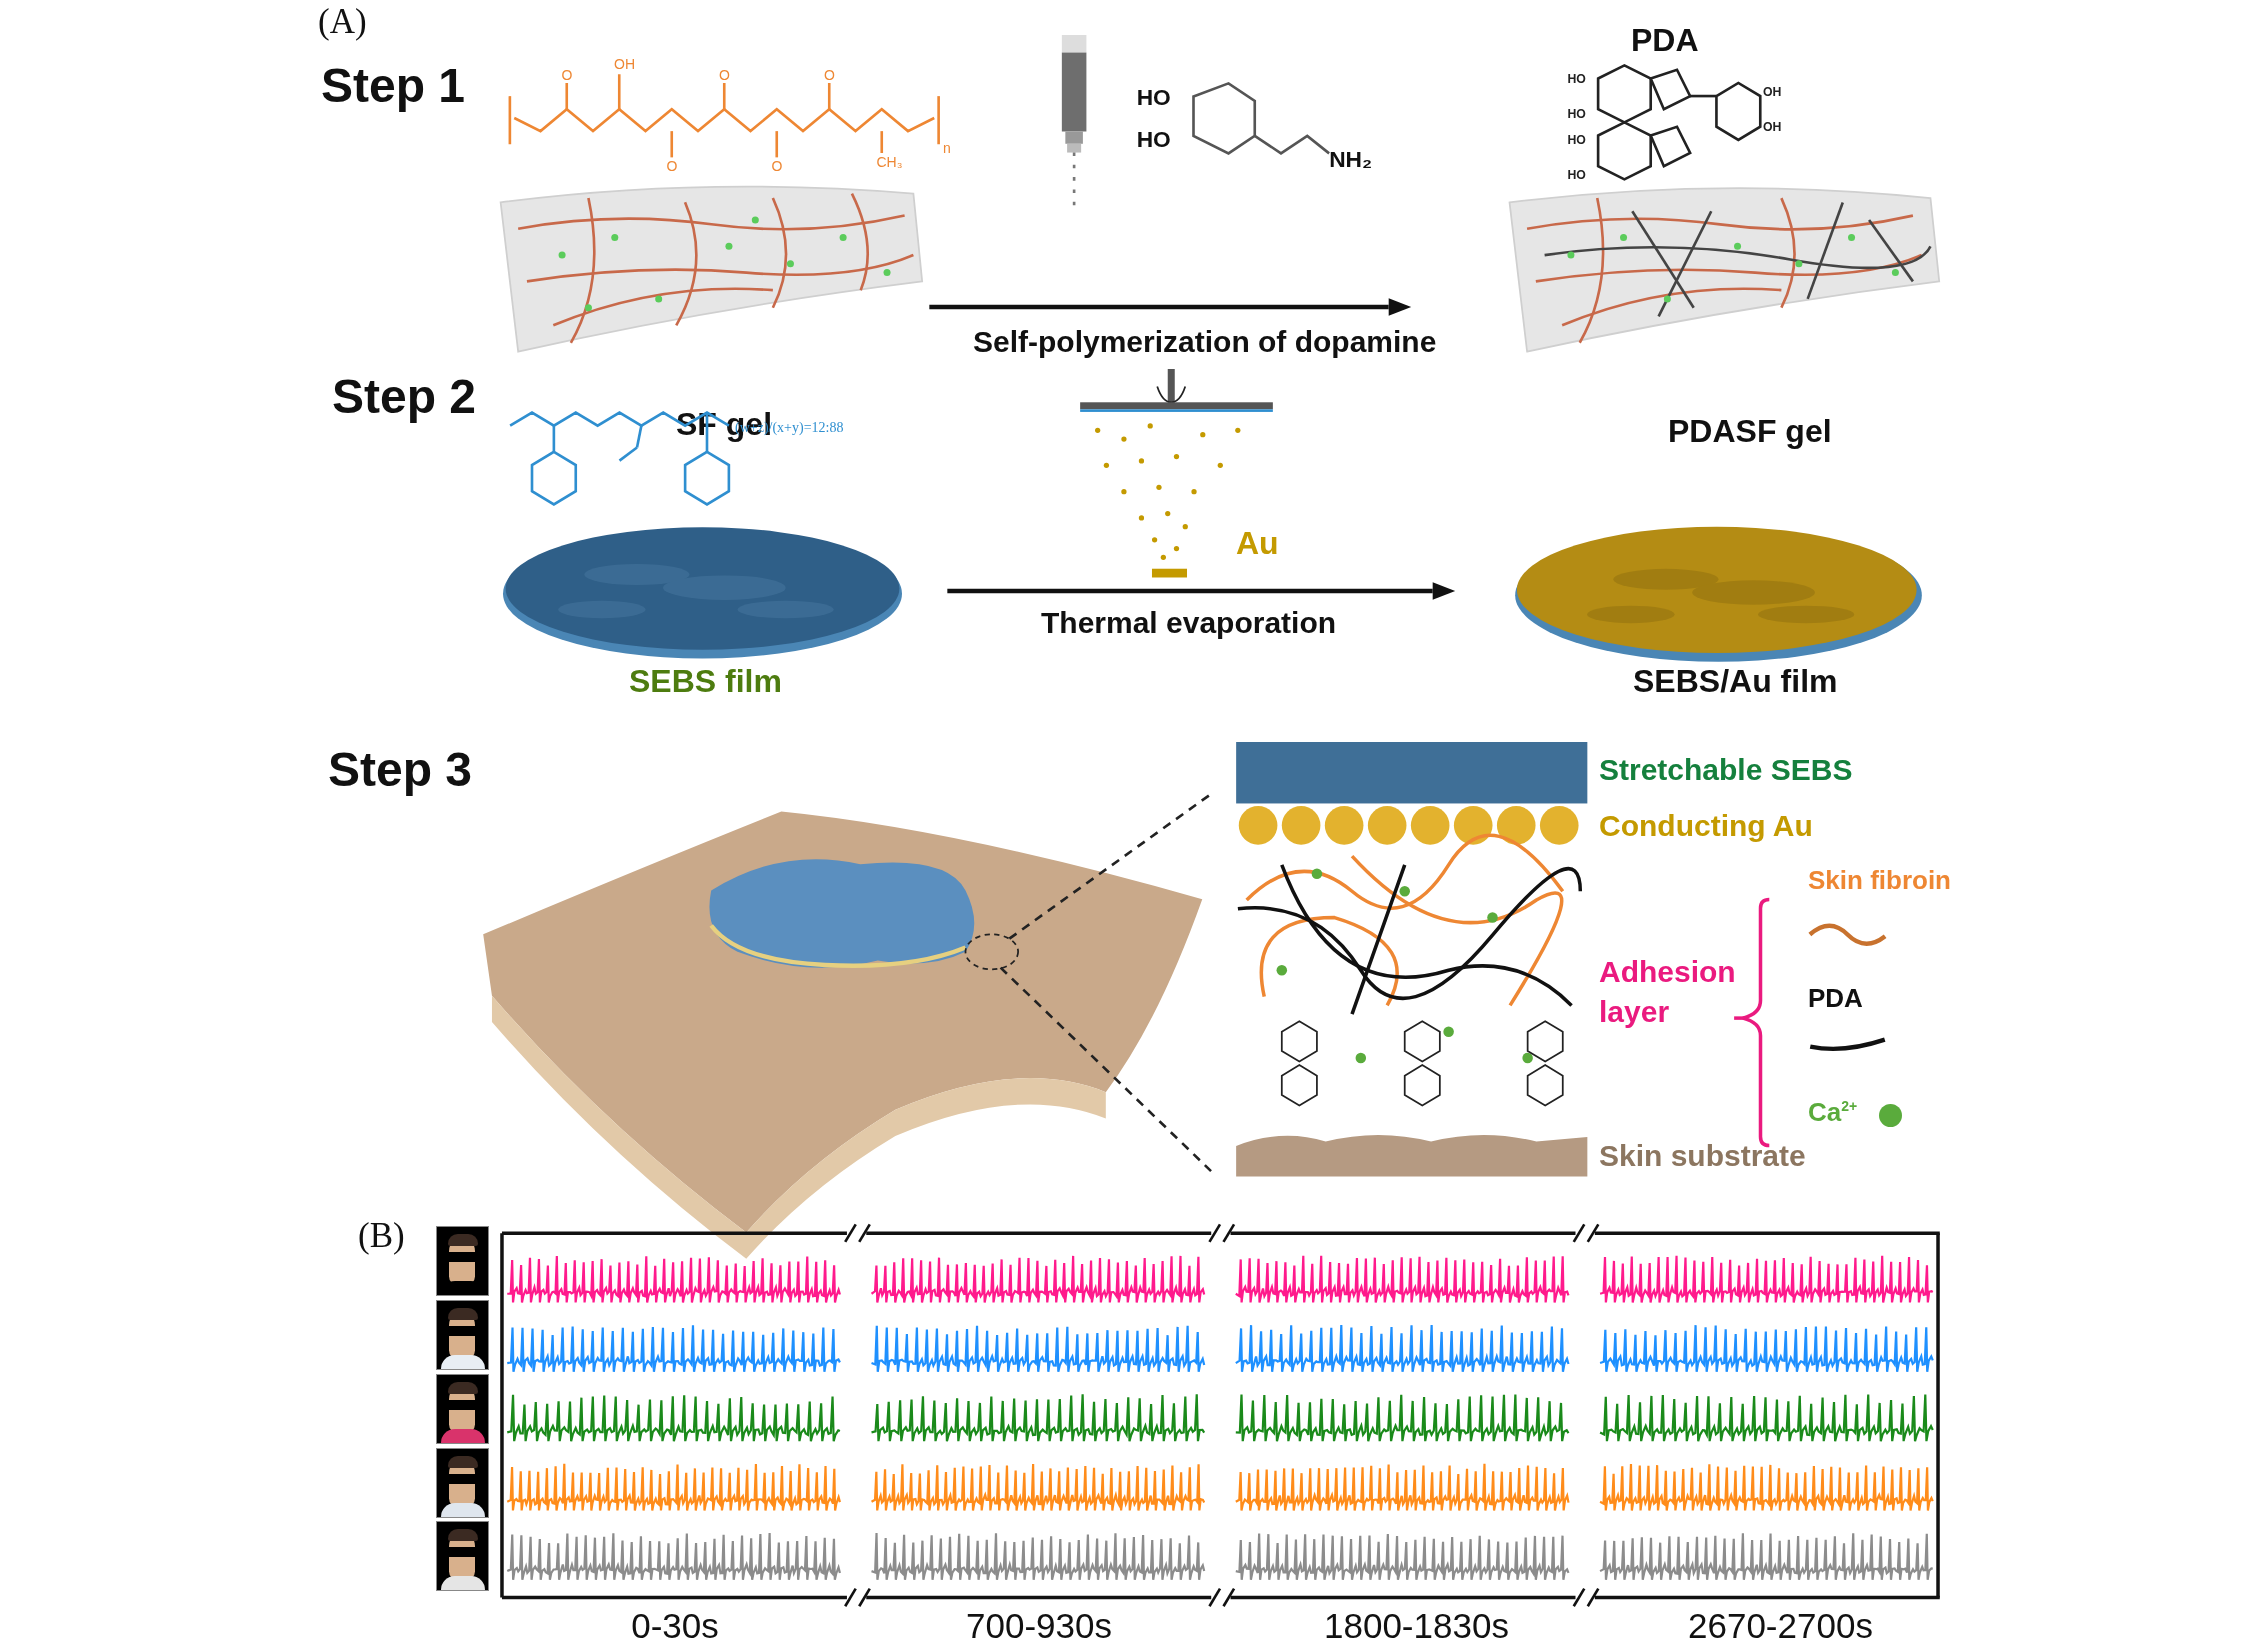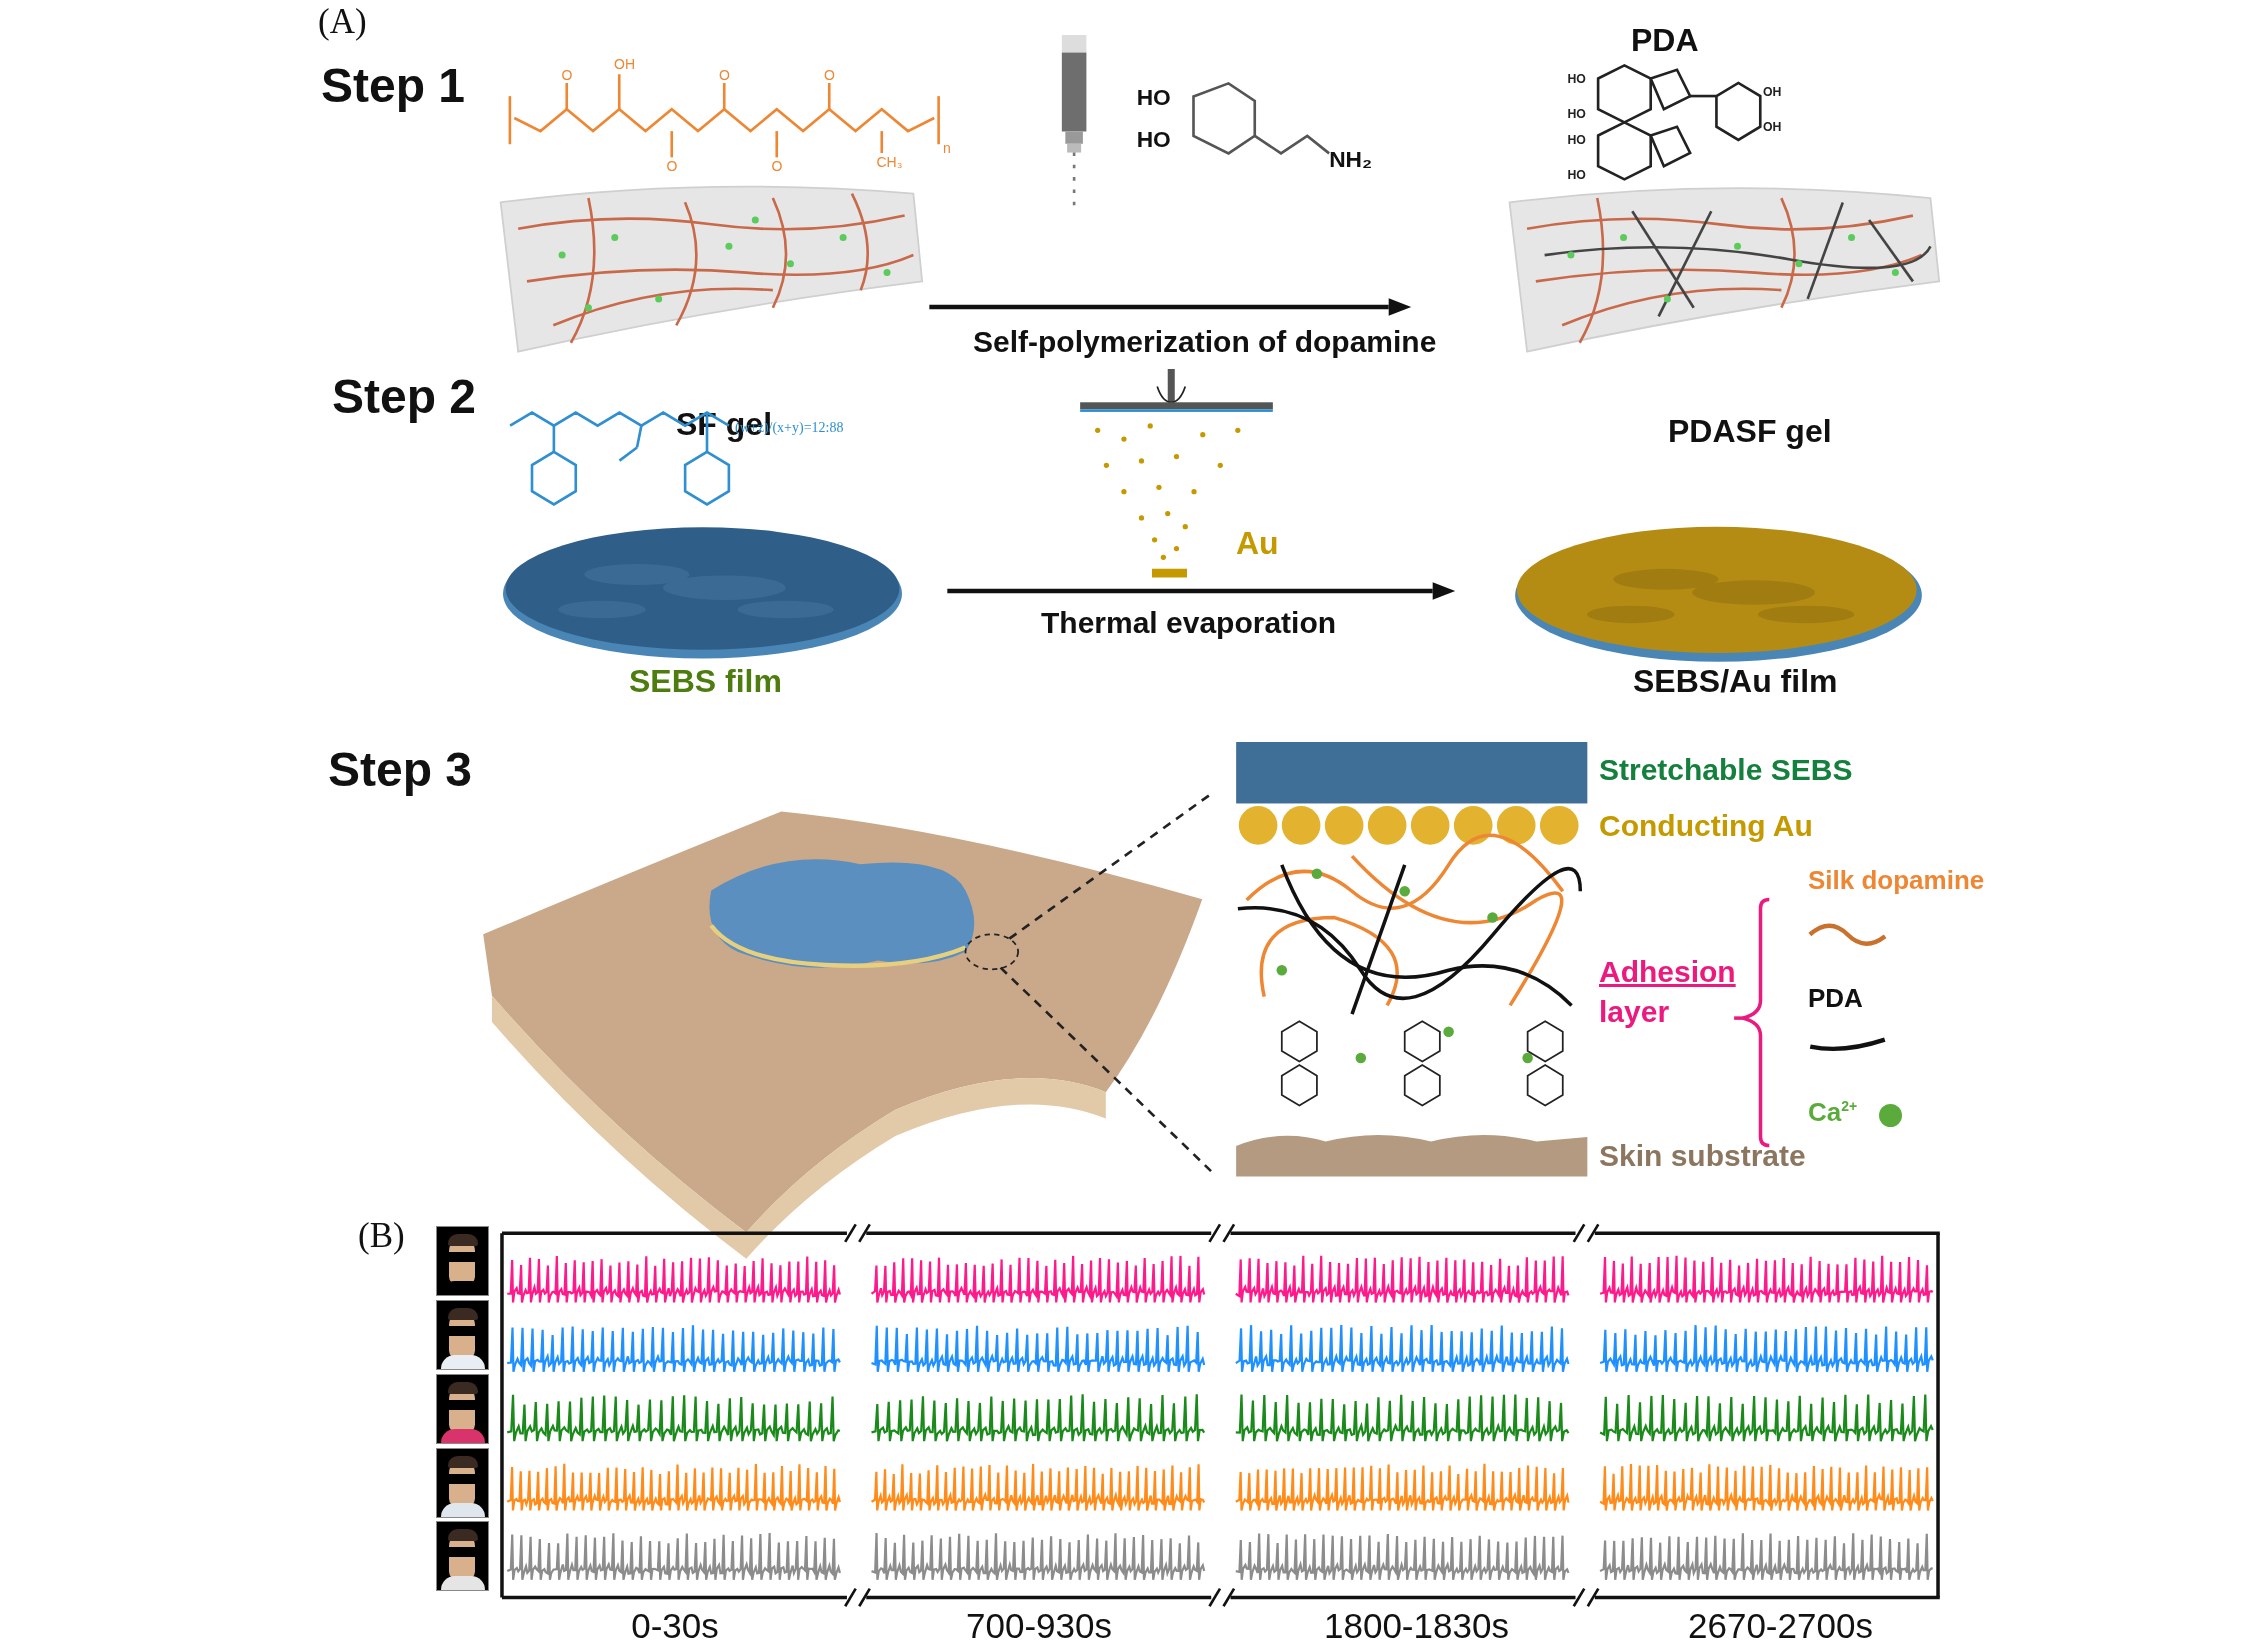--- a/index.html
+++ b/index.html
@@ -271,29 +271,29 @@
     <polygon points="200,330 220,318 240,330 240,352 220,364 200,352"></polygon>
     <polygon points="200,380 220,368 240,380 240,402 220,414 200,402"></polygon>
     <polygon points="340,330 360,318 380,330 380,352 360,364 340,352"></polygon>
     <polygon points="340,380 360,368 380,380 380,402 360,414 340,402"></polygon>
   </g>
   <path d="M8,460 Q60,440 110,455 Q170,440 230,455 Q290,440 350,455 L408,450 L408,495 L8,495 Z" fill="#b59a82"></path>
 </svg>
 
 <div class="abs legend" style="left:1599px;top:753px;color:#15803d;">Stretchable SEBS</div>
 <div class="abs legend" style="left:1599px;top:809px;color:#c49a00;">Conducting Au</div>
-<div class="abs legend" style="left:1599px;top:955px;color:#ea1a7f;text-decoration:underline;">Adhesion</div>
+<div class="abs legend" style="left:1599px;top:955px;color:#ea1a7f;">Adhesion</div>
 <div class="abs legend" style="left:1599px;top:995px;color:#ea1a7f;">layer</div>
 <div class="abs legend" style="left:1599px;top:1139px;color:#8c7660;">Skin substrate</div>
 
 <svg style="left:1734px;top:895px;" width="53" height="255" viewBox="0 0 60 290">
   <path d="M40,5 Q30,5 30,15 L30,120 Q30,135 10,140 Q30,145 30,160 L30,275 Q30,285 40,285" stroke="#ea1a7f" stroke-width="4" fill="none"></path>
   <line x1="0" y1="140" x2="12" y2="140" stroke="#ea1a7f" stroke-width="4"></line>
 </svg>
-<div class="abs legend" style="left:1808px;top:865px;color:#ee8733;font-size:26px;">Silk dopamine</div>
+<div class="abs legend" style="left:1808px;top:865px;color:#ee8733;font-size:26px;">Skin fibroin</div>
 <svg style="left:1808px;top:917px;" width="79" height="35" viewBox="0 0 90 40">
   <path d="M2,20 Q25,0 45,20 T88,22" stroke="#c8722e" stroke-width="5" fill="none"></path>
 </svg>
 <div class="abs legend" style="left:1808px;top:983px;color:#111;font-size:26px;">PDA</div>
 <svg style="left:1808px;top:1031px;" width="79" height="26" viewBox="0 0 90 30">
   <path d="M2,18 Q40,26 88,10" stroke="#111" stroke-width="5" fill="none"></path>
 </svg>
 <div class="abs legend" style="left:1808px;top:1097px;color:#5aab3c;font-size:26px;">
   <span>Ca</span><sup style="font-size:14px;">2+</sup>
 </div>

